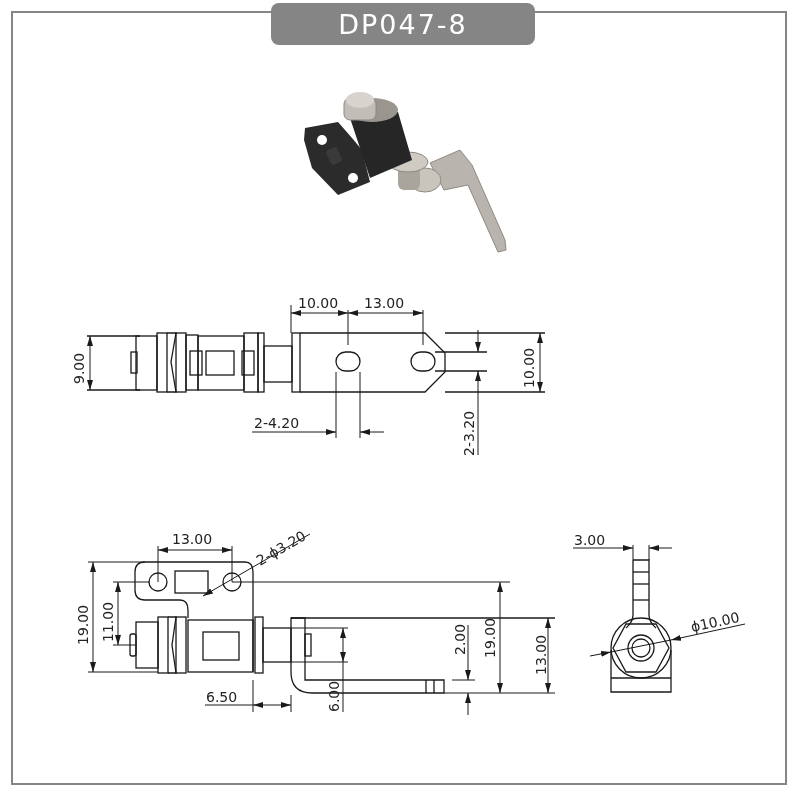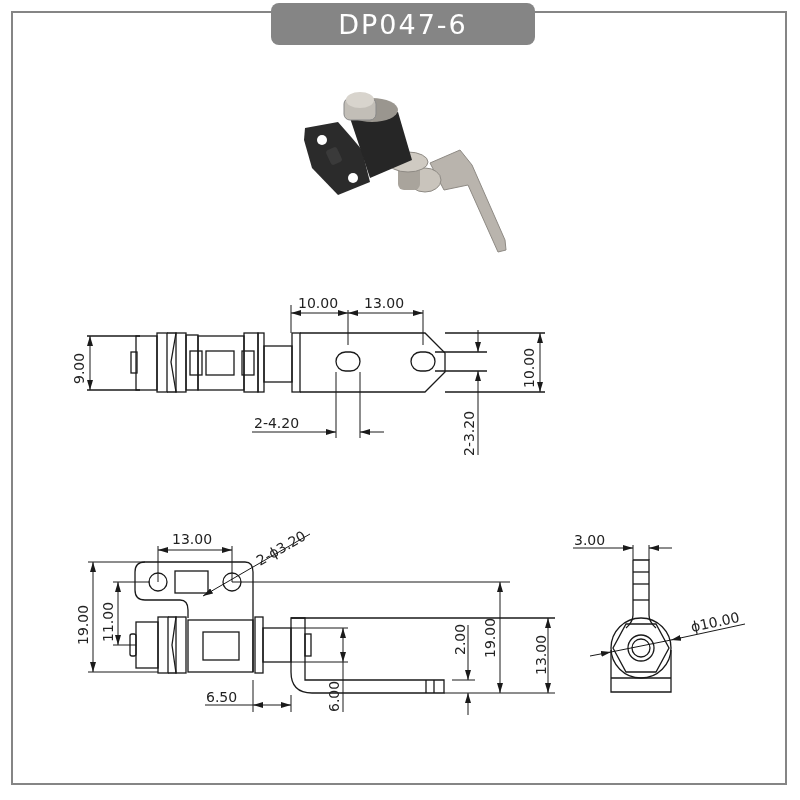--- a/index.html
+++ b/index.html
@@ -9,21 +9,21 @@
   .title-text { color: #ffffff; font-family: "DejaVu Sans", sans-serif; font-size: 27px; letter-spacing: 2px; }
   svg.drawing { position: absolute; left: 0; top: 0; }
   .dim { font-family: "DejaVu Sans", sans-serif; font-size: 14px; fill: #222; }
 </style>
 </head>
 <body>
 
 <div class="frame"></div>
 
 <div class="title-badge">
-  <span class="title-text">DP047-6</span>
+  <span class="title-text">DP047-8</span>
 </div>
 
 <svg class="drawing" width="800" height="800" viewBox="0 0 800 800" xmlns="http://www.w3.org/2000/svg">
   <defs>
     <marker id="arr" markerWidth="10" markerHeight="6" refX="10" refY="3" orient="auto-start-reverse" markerUnits="userSpaceOnUse">
       <path d="M0,0 L10,3 L0,6 Z" fill="#1a1a1a"></path>
     </marker>
   </defs>
 
   <g>

